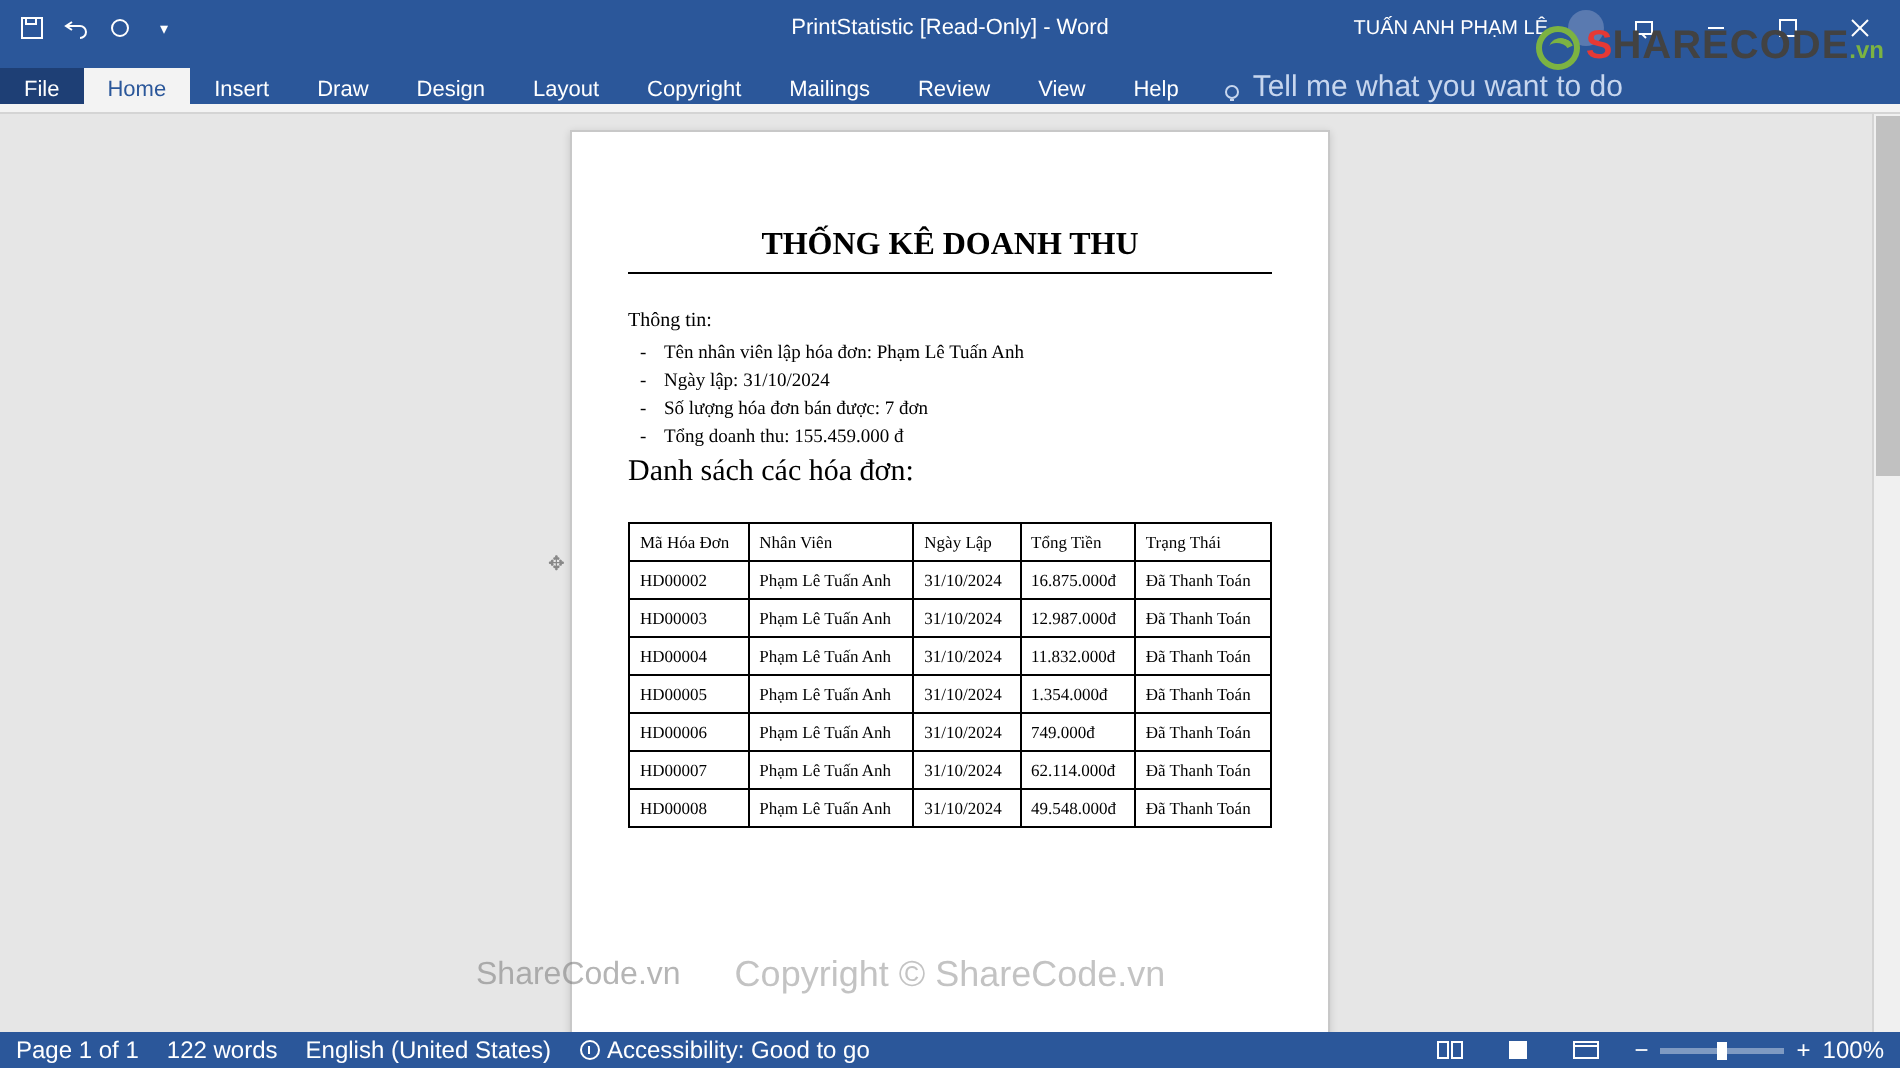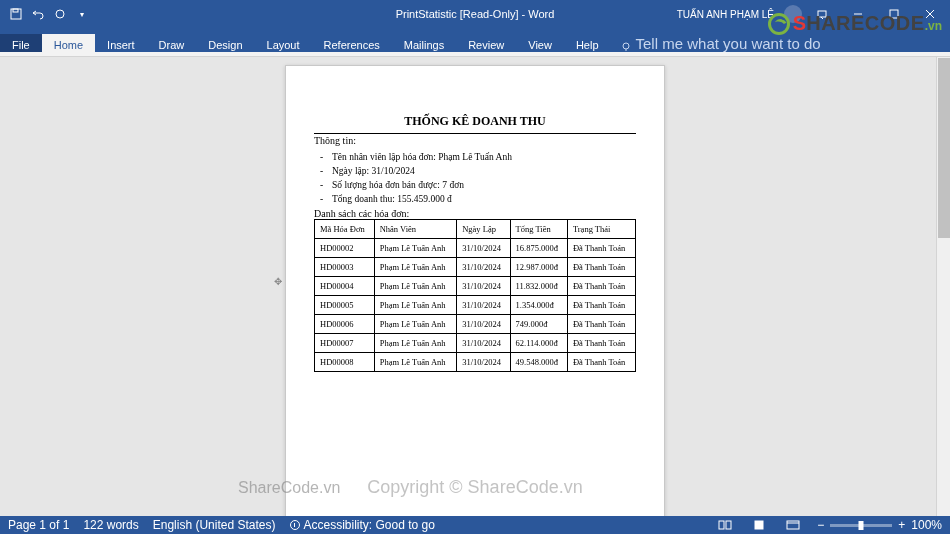--- a/index.html
+++ b/index.html
@@ -22,26 +22,26 @@
 .tab.active { background:#f3f3f3; color:#2b579a; }
 .tellme { display:flex; align-items:flex-end; gap:5px; padding:0 10px; color:#c7d6ee; font-size:15px; }
 .bulb { width:10px; height:10px; }
 
 
 .ribbon-body { height:5px; background:#f3f3f3; border-bottom:1px solid #d4d4d4; }
 
 
 .workspace { height:459px; background:#e6e6e6; overflow:hidden; display:flex; justify-content:center; position:relative; }
 .page { width:380px; background:#fff; border:1px solid #c8c8c8; margin-top:8px; padding:48px 28px 24px 28px; font-family:"Times New Roman",serif; color:#000; font-size:10px; height:480px; box-shadow:0 1px 4px rgba(0,0,0,0.15); position:relative; }
-.doc-title { text-align:center; font-weight:bold; font-size:12px; border-bottom:1.5px solid #000; padding-bottom:4px; margin-bottom:1px; }
+.doc-title { text-align:center; font-weight:bold; font-size:16px; border-bottom:1.5px solid #000; padding-bottom:4px; margin-bottom:18px; }
 .info-label { font-size:10px; margin-bottom:6px; }
 .info-list { list-style:none; padding-left:18px; }
 .info-list li { font-size:9.5px; margin-bottom:4px; position:relative; }
 .info-list li::before { content:"-"; position:absolute; left:-12px; }
-.list-label { font-size:10px; margin-bottom:0; }
+.list-label { font-size:15px; margin-bottom:16px; }
 .tbl { width:100%; border-collapse:collapse; font-size:8.5px; }
 .tbl th, .tbl td { border:1px solid #000; padding:4px 5px; }
 .tbl th { font-weight:normal; text-align:left; }
 .tbl td { vertical-align:top; }
 .tbl td.r { text-align:left; }
 .anchor { position:absolute; width:8px; height:8px; font-size:10px; color:#888; }
 .anchor.tl { left:-12px; top:210px; }
 
 
 .wm1 { position:absolute; left:238px; top:422px; font-size:16px; color:rgba(120,120,120,0.55); font-family:Arial; }
@@ -119,21 +119,21 @@
   </div>
 </div>
 
 <div class="ribbon">
   <div class="tab file">File</div>
   <div class="tab active">Home</div>
   <div class="tab">Insert</div>
   <div class="tab">Draw</div>
   <div class="tab">Design</div>
   <div class="tab">Layout</div>
-  <div class="tab">References</div>
+  <div class="tab">Copyright</div>
   <div class="tab">Mailings</div>
   <div class="tab">Review</div>
   <div class="tab">View</div>
   <div class="tab">Help</div>
   <div class="tellme">
     <svg class="bulb" viewBox="0 0 10 10" fill="none" stroke="#c7d6ee">
         <circle cx="5" cy="4" r="3"></circle>
         <line x1="4" y1="8" x2="6" y2="8"></line>
       </svg>
     <span>Tell me what you want to do</span>

